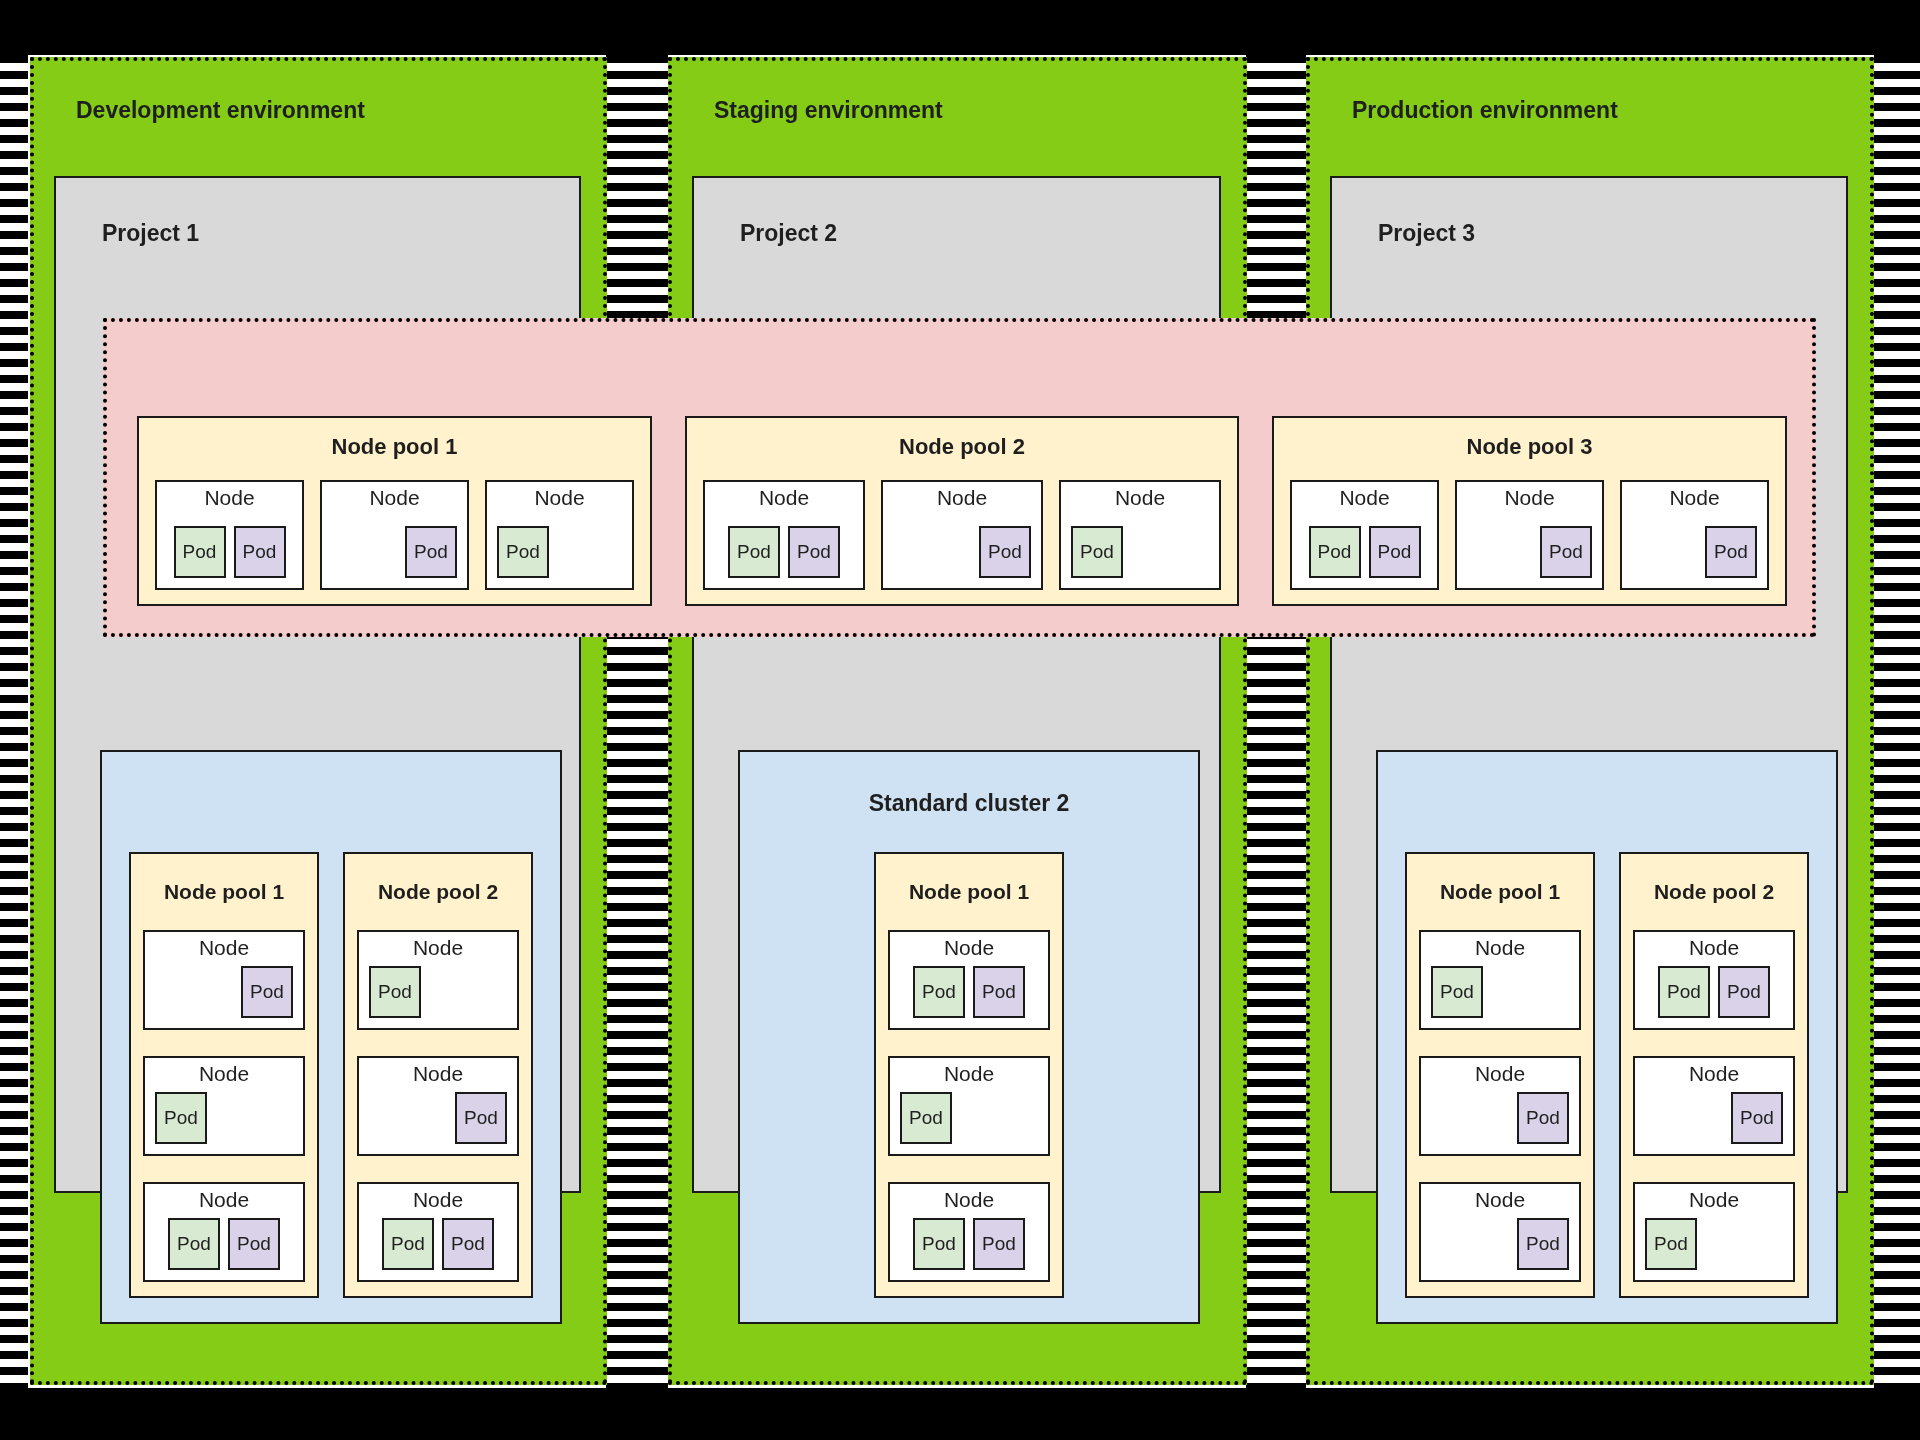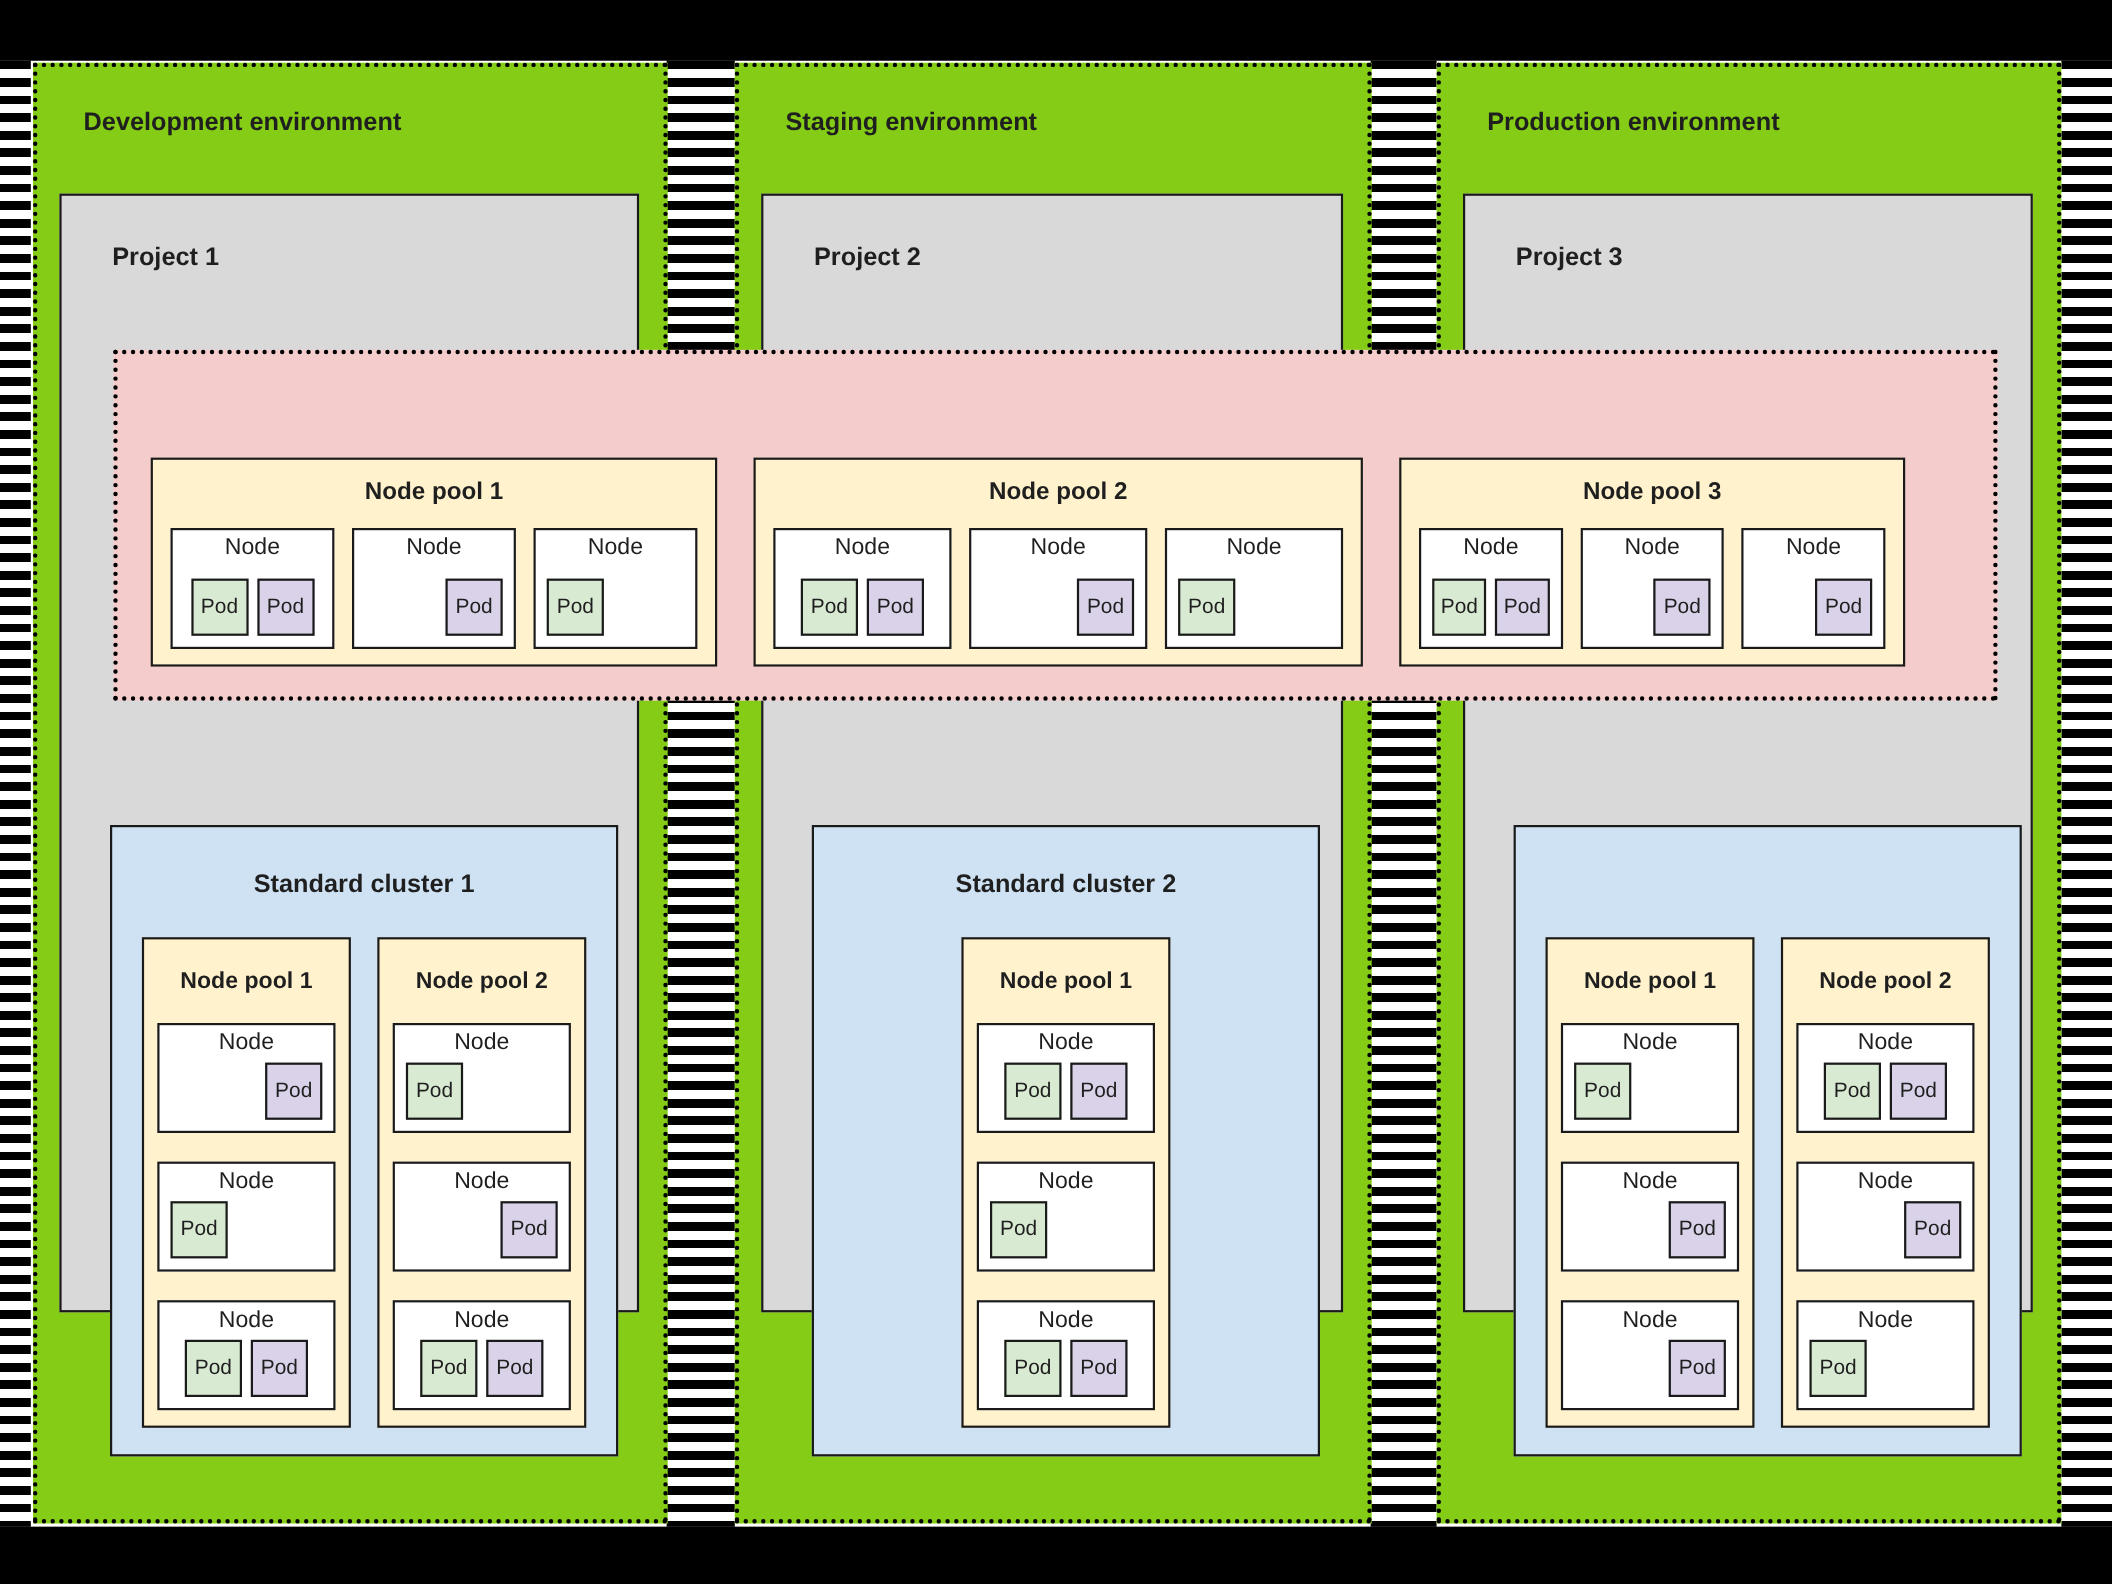--- a/index.html
+++ b/index.html
@@ -30,21 +30,21 @@
   .sc-pool-title{text-align:center;margin-top:26px;font-size:21px;font-weight:bold;}
   .sc-pool .nodes{position:absolute;left:12px;right:12px;top:76px;bottom:14px;display:flex;
                   flex-direction:column;gap:26px;}
   .shared-cluster{position:absolute;left:103px;top:318px;width:1713px;height:319px;background:#f4cccc;
                   border:4px dotted #000;box-sizing:border-box;z-index:5;}
   .shared-title{text-align:center;margin-top:30px;font-size:25px;font-weight:bold;}
   .shared-pool{position:absolute;top:94px;height:190px;background:#fff2cc;border:2px solid #1a1a1a;
                box-sizing:border-box;}
   .sp1{left:30px;width:515px;}
   .sp2{left:578px;width:554px;}
-  .sp3{left:1165px;width:460px;}
+  .sp3{left:1165px;width:515px;}
   .shared-pool-title{text-align:center;margin-top:16px;font-size:22px;font-weight:bold;}
   .shared-pool .nodes{position:absolute;left:16px;right:16px;top:62px;bottom:14px;display:flex;
                       flex-direction:row;gap:16px;}
   .node-box{flex:1;background:#fff;border:2px solid #1a1a1a;position:relative;box-sizing:border-box;}
   .node-label{text-align:center;font-size:21px;margin-top:4px;}
   .pod-row{position:absolute;left:10px;right:10px;bottom:10px;display:flex;gap:8px;}
   .pod-row.align-center{justify-content:center;}
   .pod-row.align-left{justify-content:flex-start;}
   .pod-row.align-right{justify-content:flex-end;}
   .pod{width:52px;height:52px;border:2px solid #1a1a1a;box-sizing:border-box;display:flex;
@@ -64,21 +64,20 @@
   <div class="ladder l-left"></div>
   <div class="ladder l-mid1"></div>
   <div class="ladder l-mid2"></div>
   <div class="ladder l-right"></div>
 
   <div class="env-panel env-dev">
     <div class="env-title">Development environment</div>
     <div class="project-box">
       <div class="project-title">Project 1</div>
       <div class="standard-cluster">
-        <div class="sc-title">Standard cluster 1</div>
         <div class="sc-pools">
           <div class="sc-pool">
             <div class="sc-pool-title">Node pool 1</div>
             <div class="nodes">
                 <div class="node-box">
                   <div class="node-label">Node</div>
                   <div class="pod-row align-right">
                     <div class="pod pod-purple">Pod</div>
                   </div>
                 </div>

